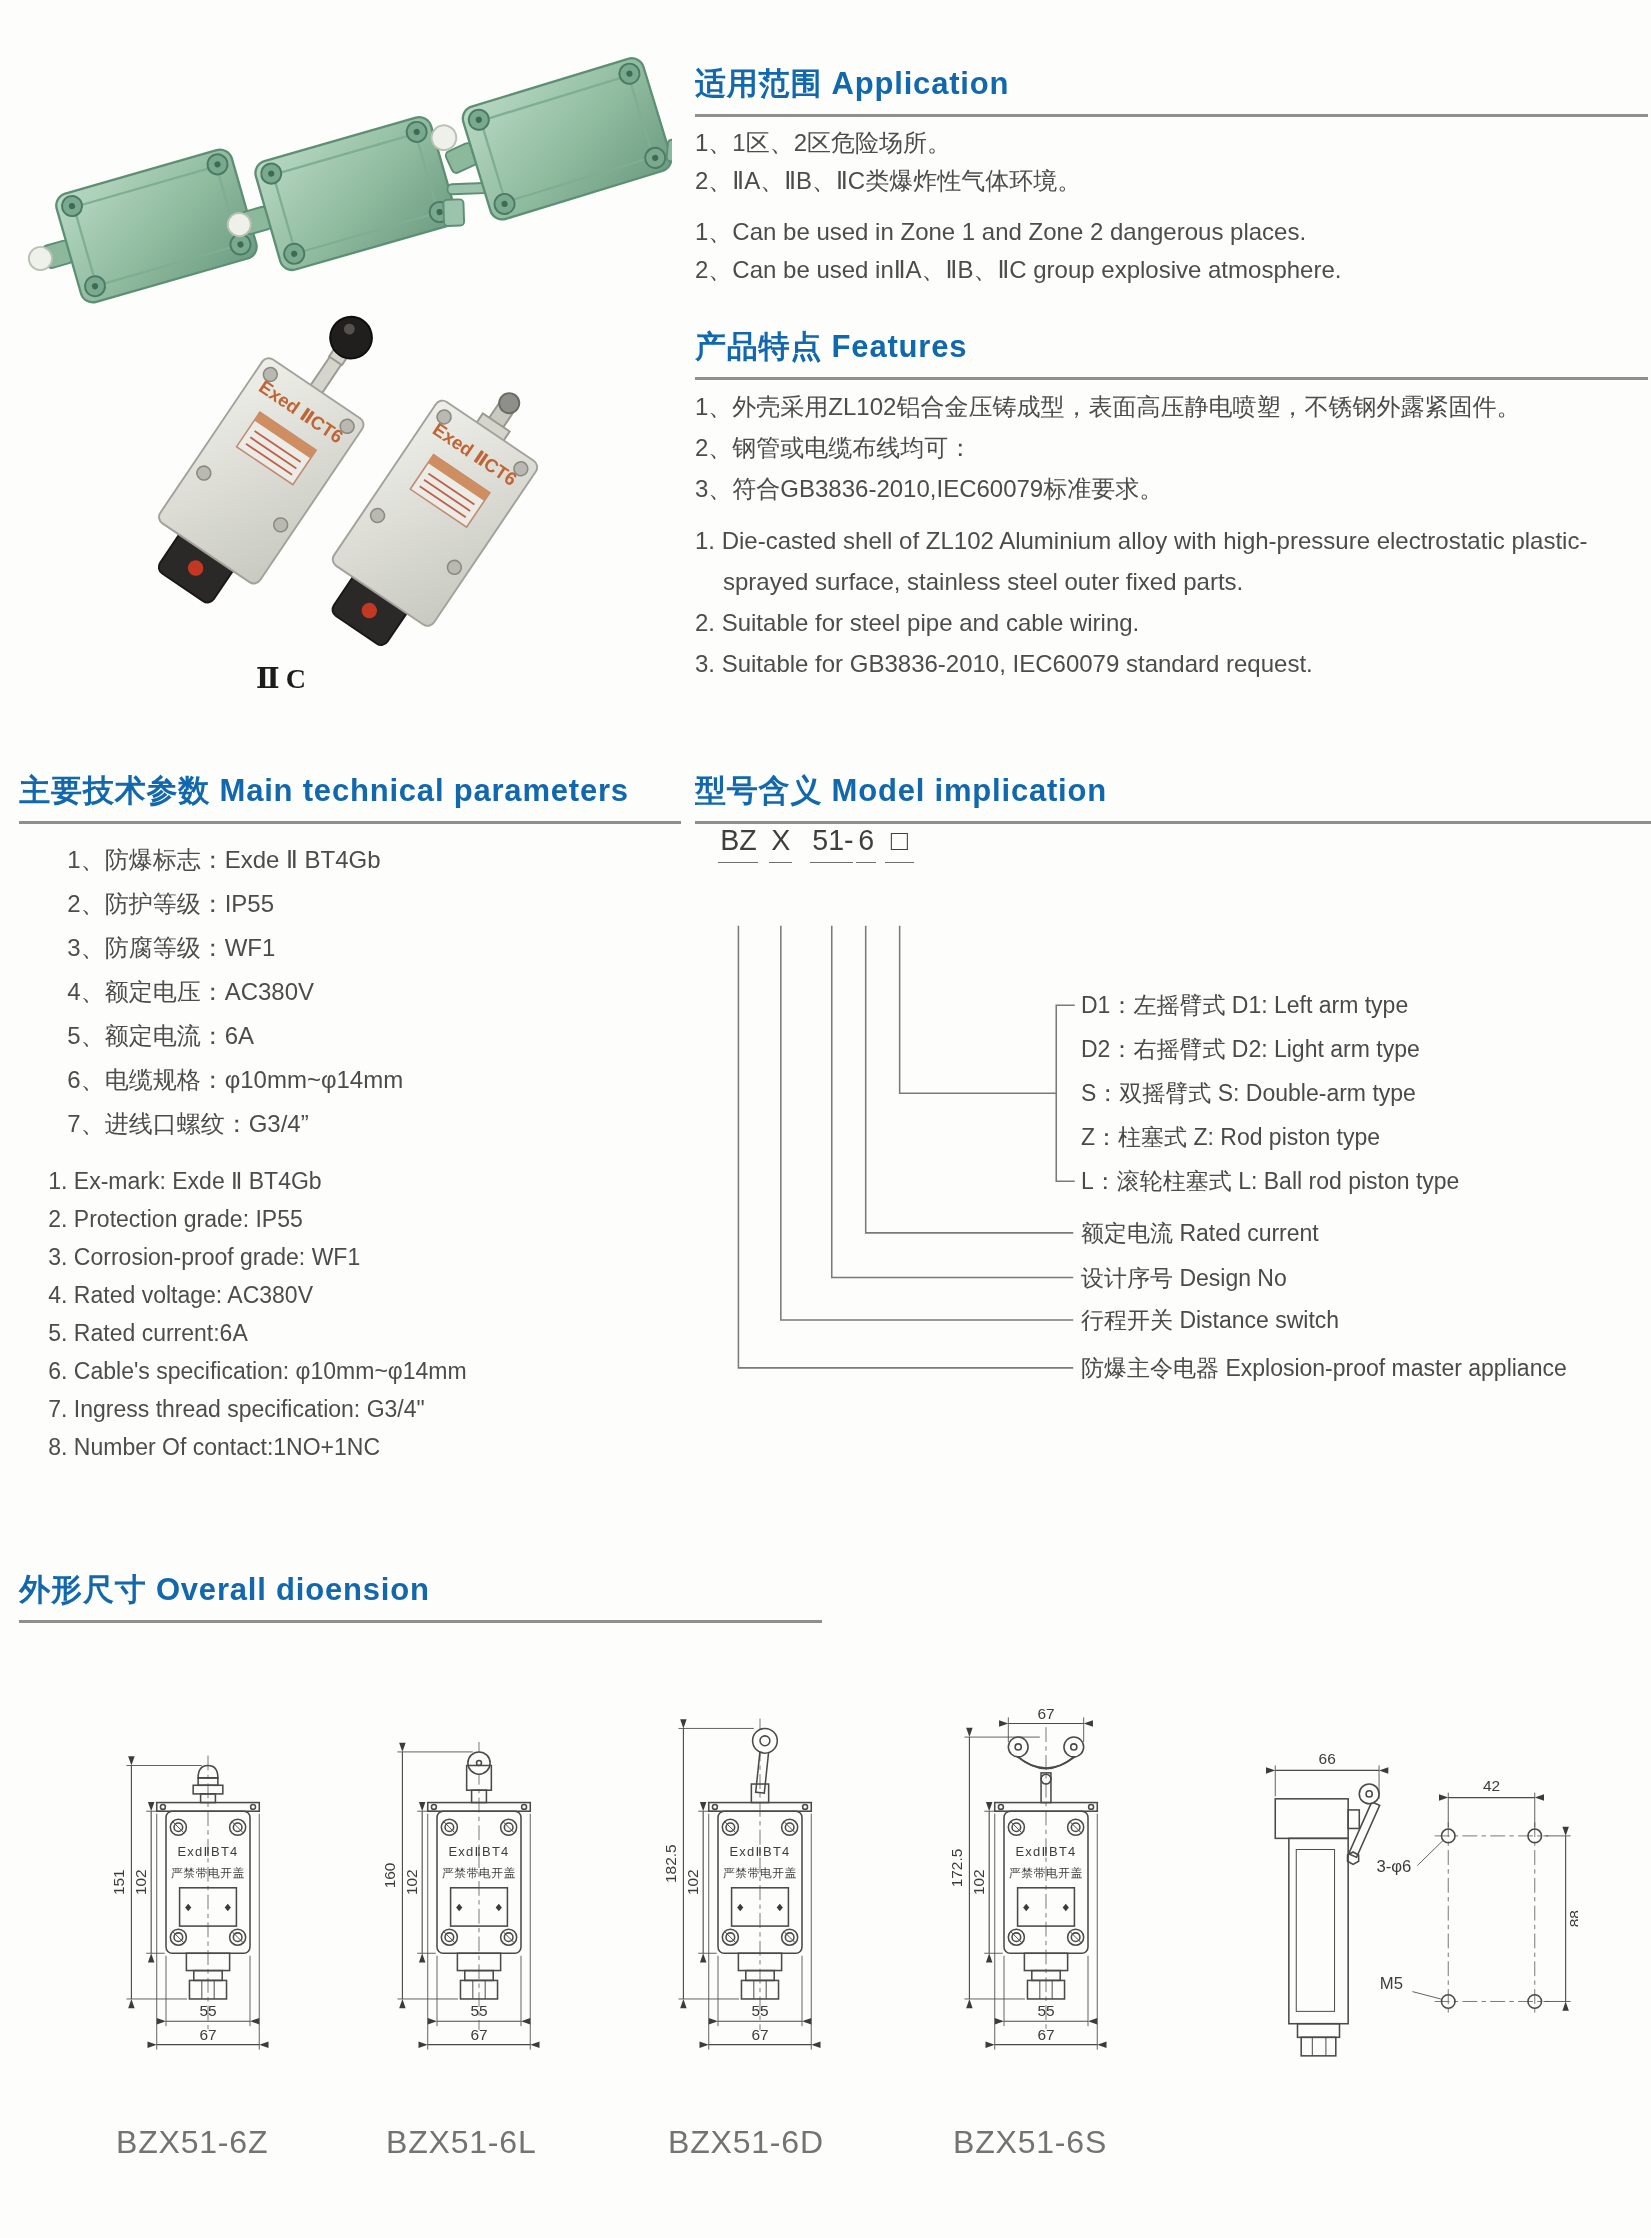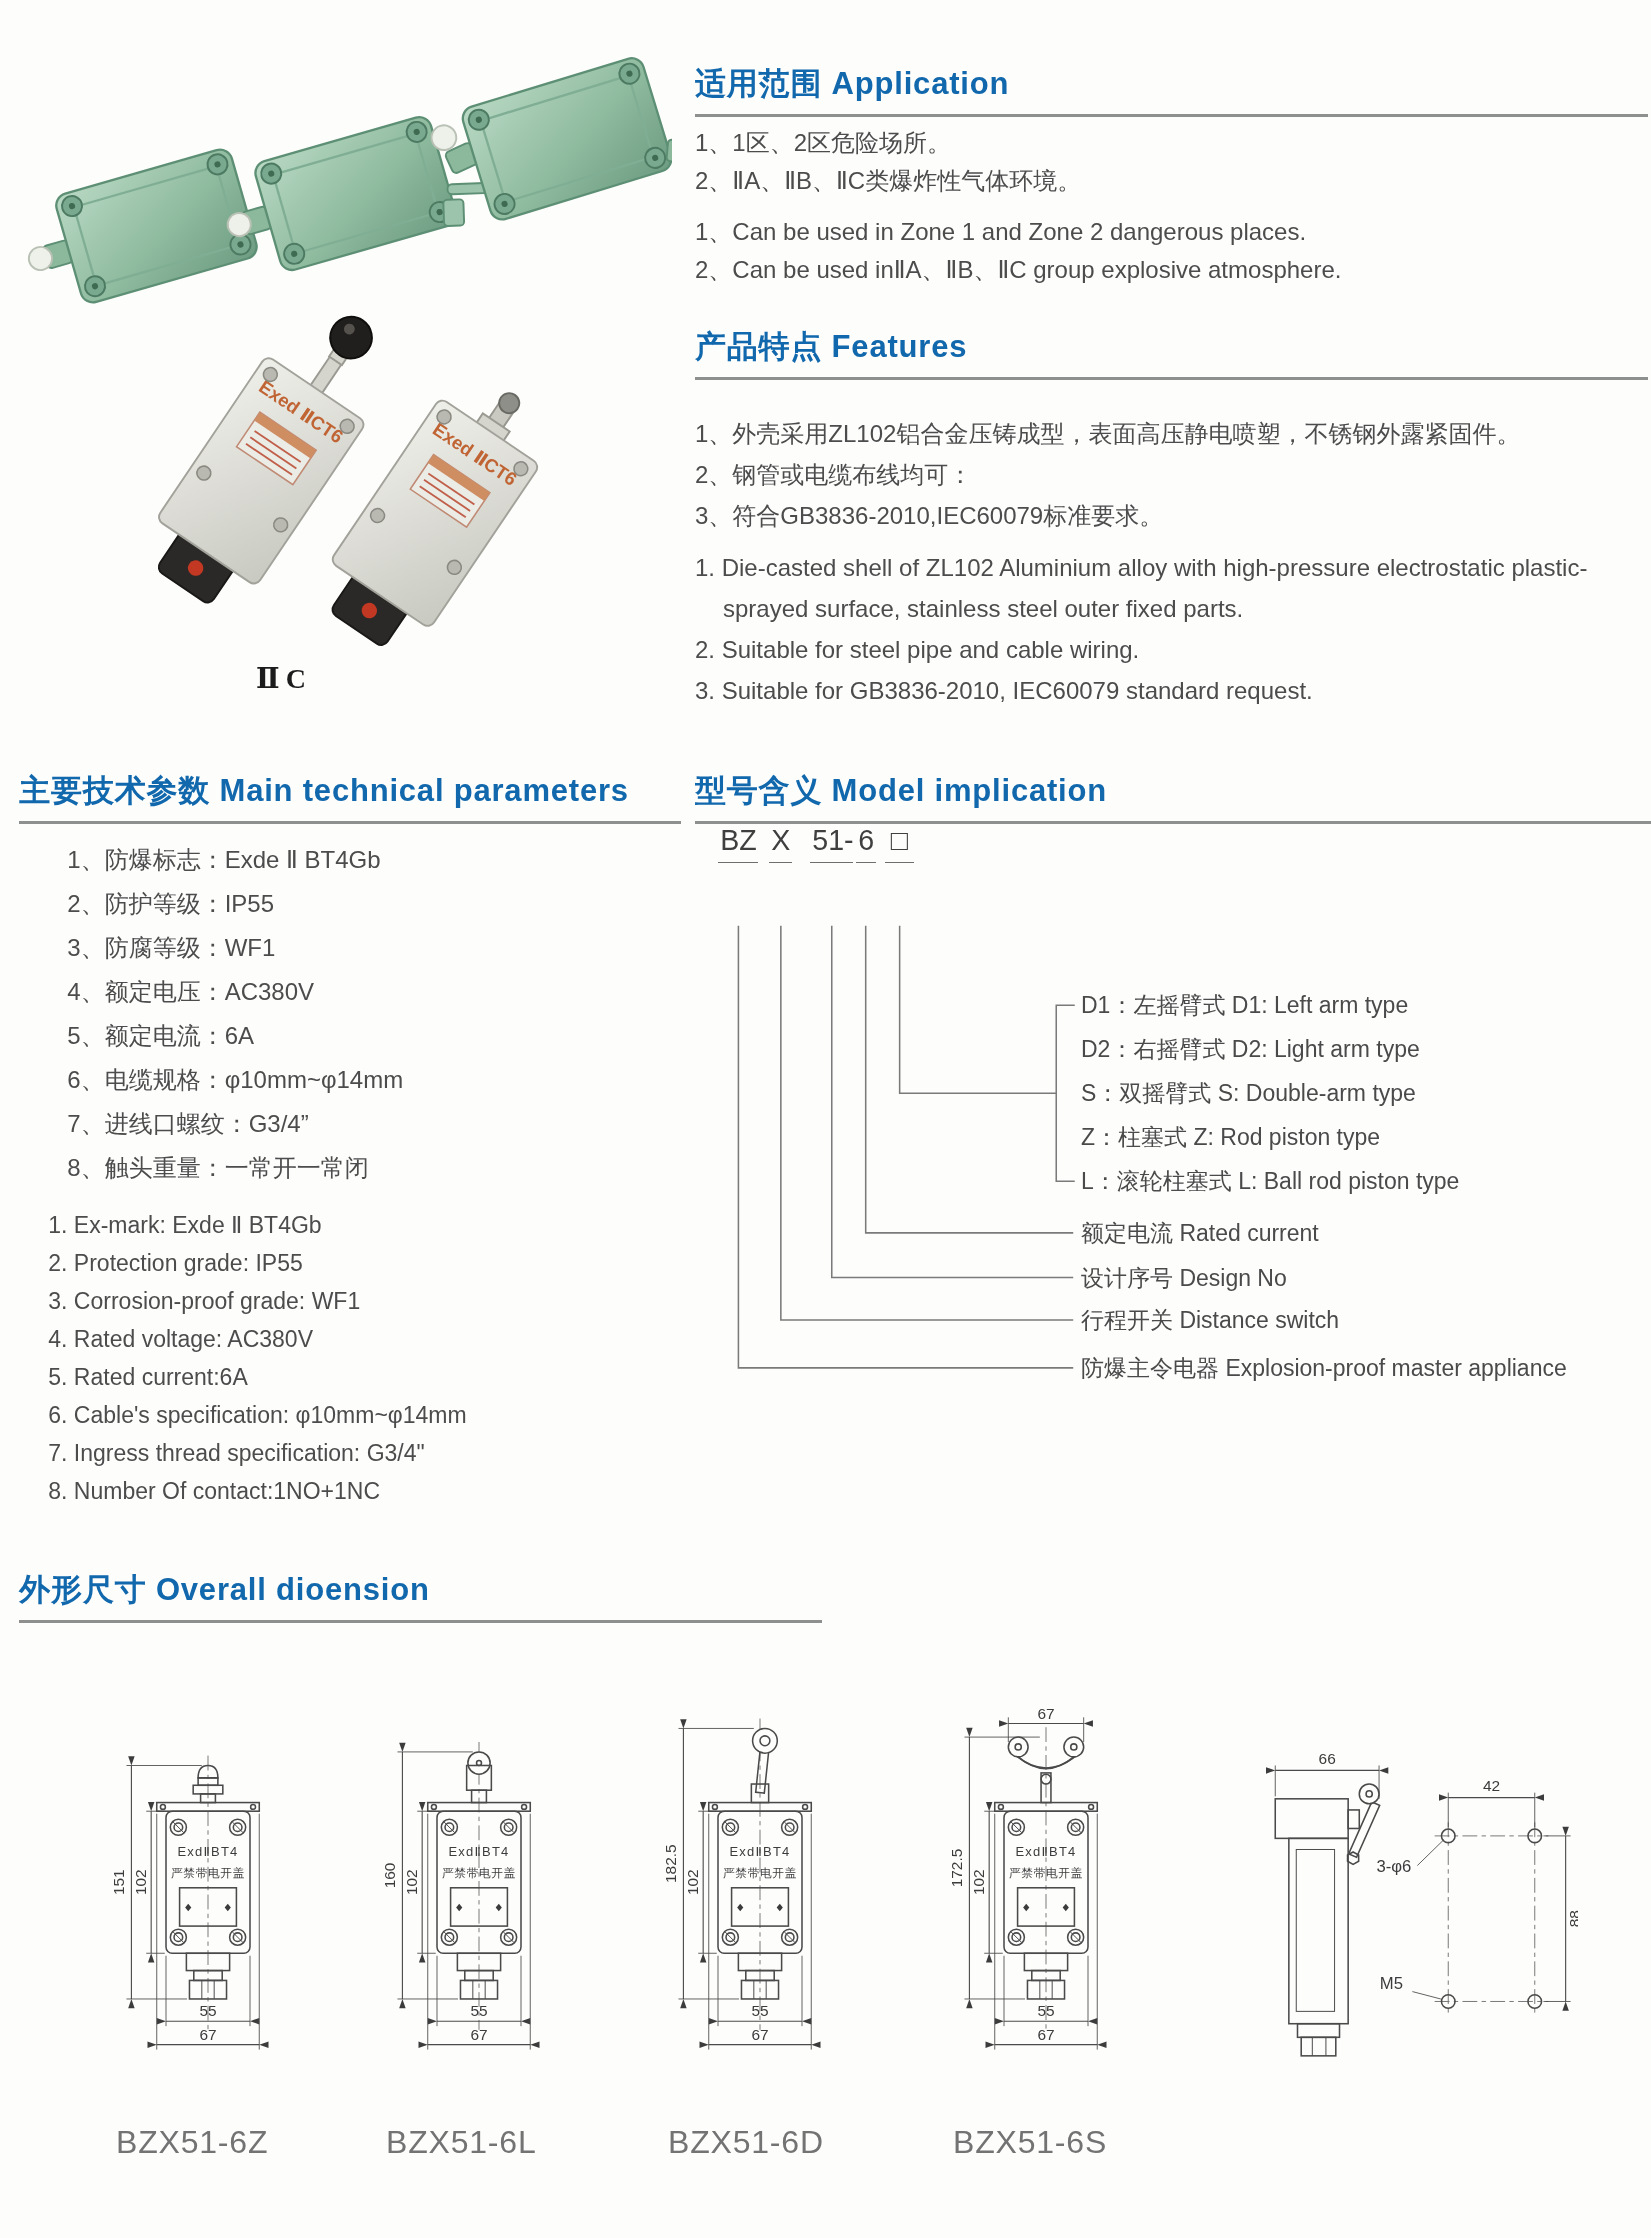--- a/index.html
+++ b/index.html
@@ -6,21 +6,21 @@
   html,body{background:#ffffff}
   .page{position:relative;width:1652px;height:2239px;background:#fdfdfc;overflow:hidden;
         font-family:"Liberation Sans","DejaVu Sans",sans-serif;color:#4c4c4c}
   .abs{position:absolute}
   .sec-title{font-size:31px;font-weight:bold;color:#1268ac;letter-spacing:0.8px;white-space:nowrap}
   .rule{height:3.1px;background:#8e9090;margin-top:9.3px}
   .list{font-size:24px;color:#4c4c4c}
   .list .li{white-space:nowrap}
   .app-cn{margin-top:7px;line-height:38px}
   .app-en{margin-top:12.4px;line-height:38px}
-  .feat-cn{margin-top:33px;line-height:41px}
+  .feat-cn{margin-top:6px;line-height:41px}
   .feat-en{margin-top:10.8px;line-height:41px}
   .feat-en .li{white-space:normal;padding-left:28px;text-indent:-28px}
   .par-cn{margin-top:14px;line-height:44px}
   .par-en{margin-top:15.4px;line-height:38px;font-size:23px}
   .iic{font-family:"Liberation Serif","DejaVu Serif",serif;font-weight:bold;font-size:28px;
        color:#1c1c1c;letter-spacing:6.2px}
   .model-code{position:absolute;font-size:28.6px;color:#3f3f3f;font-weight:500}
   .model-code span{position:absolute;top:0;border-bottom:1.5px solid #6f6f6f;padding:0 2.3px 4.6px 2.3px;text-align:center}
   .mrow{position:absolute;left:386px;transform:translateY(-50%);font-size:23px;color:#4a4a4a;white-space:nowrap}
   .dlabel{position:absolute;width:185px;text-align:left;font-size:32px;color:#737373;letter-spacing:0.8px}
@@ -202,21 +202,20 @@
     <div class="sec-title">主要技术参数 Main technical parameters</div>
     <div class="rule"></div>
     <div class="list par-cn" style="padding-left:48px">
         <div class="li">1、防爆标志：Exde Ⅱ BT4Gb</div>
         <div class="li">2、防护等级：IP55</div>
         <div class="li">3、防腐等级：WF1</div>
         <div class="li">4、额定电压：AC380V</div>
         <div class="li">5、额定电流：6A</div>
         <div class="li">6、电缆规格：φ10mm~φ14mm</div>
         <div class="li">7、进线口螺纹：G3/4”</div>
-        <div class="li">8、触头重量：一常开一常闭</div>
       </div>
     <div class="list par-en" style="padding-left:29px">
         <div class="li">1. Ex-mark: Exde Ⅱ BT4Gb</div>
         <div class="li">2. Protection grade: IP55</div>
         <div class="li">3. Corrosion-proof grade: WF1</div>
         <div class="li">4. Rated voltage: AC380V</div>
         <div class="li">5. Rated current:6A</div>
         <div class="li">6. Cable's specification: φ10mm~φ14mm</div>
         <div class="li">7. Ingress thread specification: G3/4"</div>
         <div class="li">8. Number Of contact:1NO+1NC</div>

